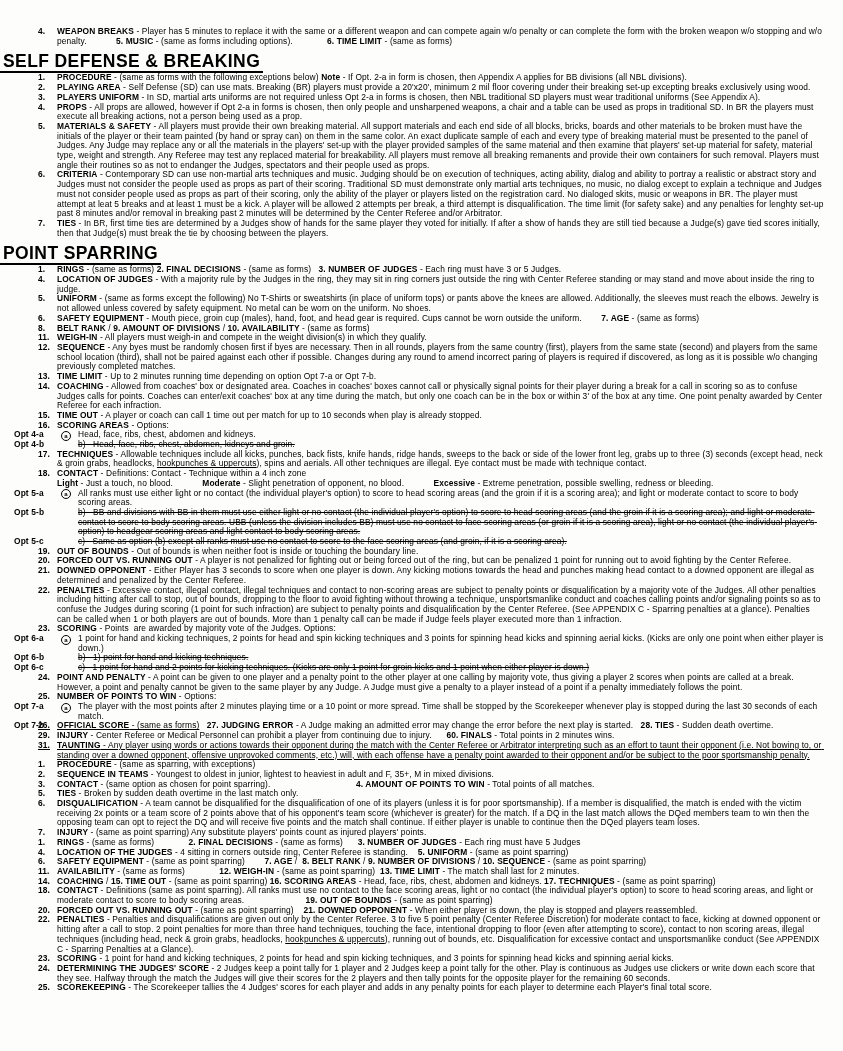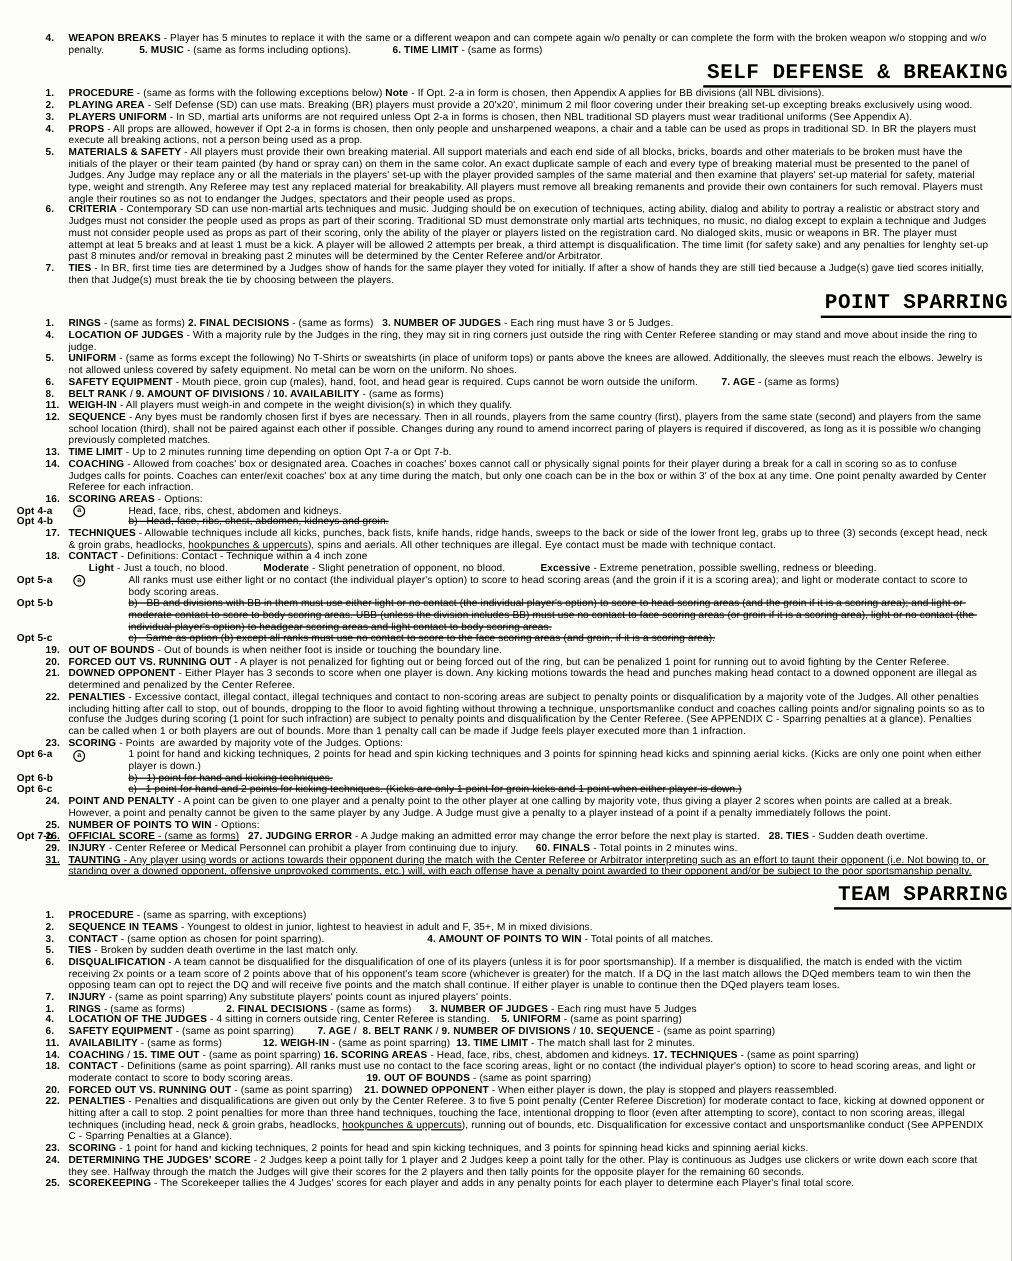--- a/index.html
+++ b/index.html
@@ -4,36 +4,36 @@
 <style>
   html,body{margin:0;padding:0;background:#9a9a9a;}
   .page{
     width:843px;height:1051px;margin:0 auto;background:#fdfdfc;color:#000;
     font-family:"Liberation Sans", sans-serif;
     font-size:8.4px;line-height:9.7px;letter-spacing:0.12px;
     box-sizing:border-box;padding-top:27px;overflow:hidden;position:relative;
   }
   .row{position:relative;padding:0 18px 0 57px;white-space:pre-wrap;}
   .row .num{position:absolute;left:38px;top:0;font-weight:bold;white-space:nowrap;}
-  .row.opt{padding-left:107px;}
+  .row.opt{padding-left:78px;}
   .row.opt .num{left:14px;}
-  .row.cont{padding-left:74px;}
+  .row.cont{padding-left:57px;}
   .b{font-weight:bold;}
   .u{text-decoration:underline;}
   .row.strike{text-decoration:line-through;}
   .row.ul-row{text-decoration:underline;}
   .bullet{
     position:absolute;left:61px;top:0.5px;width:8px;height:8px;
     border:1.3px solid #000;border-radius:50%;
     font-size:6px;line-height:8px;text-align:center;font-weight:bold;letter-spacing:0;
     text-decoration:none;
   }
   h1.section-title{
-    text-align:right;font-size:17.5px;line-height:20px;font-weight:bold;
-    margin:5px 0 2px 0;letter-spacing:0.4px;font-family:Liberation Mono, monospace;
+    text-align:left;font-size:17.5px;line-height:20px;font-weight:bold;
+    margin:5px 0 2px 0;letter-spacing:0.4px;
   }
   h1.section-title .title-text{border-bottom:2.6px solid #000;padding:0 3px 0 3px;}
 </style>
 </head>
 <body>
 
 <div class="page">
   <div id="content">
       <div class="row item"><span class="num">4.</span><span class="b">WEAPON BREAKS</span><span> - Player has 5 minutes to replace it with the same or a different weapon and can compete again w/o penalty or can complete the form with the broken weapon w/o stopping and w/o penalty.            </span><span class="b">5. MUSIC</span><span> - (same as forms including options).              </span><span class="b">6. TIME LIMIT</span><span> - (same as forms)</span></div>
       <h1 class="section-title"><span class="title-text">SELF DEFENSE &amp; BREAKING</span></h1>
@@ -47,44 +47,45 @@
       <h1 class="section-title"><span class="title-text">POINT SPARRING</span></h1>
       <div class="row item"><span class="num">1.</span><span class="b">RINGS</span><span> - (same as forms) </span><span class="b">2. FINAL DECISIONS</span><span> - (same as forms)   </span><span class="b">3. NUMBER OF JUDGES</span><span> - Each ring must have 3 or 5 Judges.</span></div>
       <div class="row item"><span class="num">4.</span><span class="b">LOCATION OF JUDGES</span><span> - With a majority rule by the Judges in the ring, they may sit in ring corners just outside the ring with Center Referee standing or may stand and move about inside the ring to judge.</span></div>
       <div class="row item"><span class="num">5.</span><span class="b">UNIFORM</span><span> - (same as forms except the following) No T-Shirts or sweatshirts (in place of uniform tops) or pants above the knees are allowed. Additionally, the sleeves must reach the elbows. Jewelry is not allowed unless covered by safety equipment. No metal can be worn on the uniform. No shoes.</span></div>
       <div class="row item"><span class="num">6.</span><span class="b">SAFETY EQUIPMENT</span><span> - Mouth piece, groin cup (males), hand, foot, and head gear is required. Cups cannot be worn outside the uniform.        </span><span class="b">7. AGE</span><span> - (same as forms)</span></div>
       <div class="row item"><span class="num">8.</span><span class="b">BELT RANK</span><span> / </span><span class="b">9. AMOUNT OF DIVISIONS</span><span> / </span><span class="b">10. AVAILABILITY</span><span> - (same as forms)</span></div>
       <div class="row item"><span class="num">11.</span><span class="b">WEIGH-IN</span><span> - All players must weigh-in and compete in the weight division(s) in which they qualify.</span></div>
       <div class="row item"><span class="num">12.</span><span class="b">SEQUENCE</span><span> - Any byes must be randomly chosen first if byes are necessary. Then in all rounds, players from the same country (first), players from the same state (second) and players from the same school location (third), shall not be paired against each other if possible. Changes during any round to amend incorrect paring of players is required if discovered, as long as it is possible w/o changing previously completed matches.</span></div>
       <div class="row item"><span class="num">13.</span><span class="b">TIME LIMIT</span><span> - Up to 2 minutes running time depending on option Opt 7-a or Opt 7-b.</span></div>
       <div class="row item"><span class="num">14.</span><span class="b">COACHING</span><span> - Allowed from coaches' box or designated area. Coaches in coaches' boxes cannot call or physically signal points for their player during a break for a call in scoring so as to confuse Judges calls for points. Coaches can enter/exit coaches' box at any time during the match, but only one coach can be in the box or within 3' of the box at any time. One point penalty awarded by Center Referee for each infraction.</span></div>
+      <div class="row item"><span class="num">15.</span><span class="b">TIME OUT</span><span> - A player or coach can call 1 time out per match for up to 10 seconds when play is already stopped.</span></div>
       <div class="row item"><span class="num">16.</span><span class="b">SCORING AREAS</span><span> - Options:</span></div>
       <div class="row opt"><span class="num">Opt 4-a</span><span class="bullet">a</span><span>Head, face, ribs, chest, abdomen and kidneys.</span></div>
       <div class="row opt strike"><span class="num">Opt 4-b</span><span>b)   Head, face, ribs, chest, abdomen, kidneys and groin.</span></div>
       <div class="row item"><span class="num">17.</span><span class="b">TECHNIQUES</span><span> - Allowable techniques include all kicks, punches, back fists, knife hands, ridge hands, sweeps to the back or side of the lower front leg, grabs up to three (3) seconds (except head, neck &amp; groin grabs, headlocks, </span><span class="u">hookpunches &amp; uppercuts</span><span>), spins and aerials. All other techniques are illegal. Eye contact must be made with technique contact.</span></div>
       <div class="row item"><span class="num">18.</span><span class="b">CONTACT</span><span> - Definitions: Contact - Technique within a 4 inch zone</span></div>
       <div class="row cont"><span class="b">Light</span><span> - Just a touch, no blood.            </span><span class="b">Moderate</span><span> - Slight penetration of opponent, no blood.            </span><span class="b">Excessive</span><span> - Extreme penetration, possible swelling, redness or bleeding.</span></div>
       <div class="row opt"><span class="num">Opt 5-a</span><span class="bullet">a</span><span>All ranks must use either light or no contact (the individual player's option) to score to head scoring areas (and the groin if it is a scoring area); and light or moderate contact to score to body scoring areas.</span></div>
       <div class="row opt strike"><span class="num">Opt 5-b</span><span>b)   BB and divisions with BB in them must use either light or no contact (the individual player's option) to score to head scoring areas (and the groin if it is a scoring area); and light or moderate contact to score to body scoring areas. UBB (unless the division includes BB) must use no contact to face scoring areas (or groin if it is a scoring area), light or no contact (the individual player's option) to headgear scoring areas and light contact to body scoring areas.</span></div>
       <div class="row opt strike"><span class="num">Opt 5-c</span><span>c)   Same as option (b) except all ranks must use no contact to score to the face scoring areas (and groin, if it is a scoring area).</span></div>
       <div class="row item"><span class="num">19.</span><span class="b">OUT OF BOUNDS</span><span> - Out of bounds is when neither foot is inside or touching the boundary line.</span></div>
       <div class="row item"><span class="num">20.</span><span class="b">FORCED OUT VS. RUNNING OUT</span><span> - A player is not penalized for fighting out or being forced out of the ring, but can be penalized 1 point for running out to avoid fighting by the Center Referee.</span></div>
       <div class="row item"><span class="num">21.</span><span class="b">DOWNED OPPONENT</span><span> - Either Player has 3 seconds to score when one player is down. Any kicking motions towards the head and punches making head contact to a downed opponent are illegal as determined and penalized by the Center Referee.</span></div>
       <div class="row item"><span class="num">22.</span><span class="b">PENALTIES</span><span> - Excessive contact, illegal contact, illegal techniques and contact to non-scoring areas are subject to penalty points or disqualification by a majority vote of the Judges. All other penalties including hitting after call to stop, out of bounds, dropping to the floor to avoid fighting without throwing a technique, unsportsmanlike conduct and coaches calling points and/or signaling points so as to confuse the Judges during scoring (1 point for such infraction) are subject to penalty points and disqualification by the Center Referee. (See APPENDIX C - Sparring penalties at a glance). Penalties can be called when 1 or both players are out of bounds. More than 1 penalty call can be made if Judge feels player executed more than 1 infraction.</span></div>
       <div class="row item"><span class="num">23.</span><span class="b">SCORING</span><span> - Points  are awarded by majority vote of the Judges. Options:</span></div>
       <div class="row opt"><span class="num">Opt 6-a</span><span class="bullet">a</span><span>1 point for hand and kicking techniques, 2 points for head and spin kicking techniques and 3 points for spinning head kicks and spinning aerial kicks. (Kicks are only one point when either player is down.)</span></div>
       <div class="row opt strike"><span class="num">Opt 6-b</span><span>b)   1) point for hand and kicking techniques.</span></div>
       <div class="row opt strike"><span class="num">Opt 6-c</span><span>c)   1 point for hand and 2 points for kicking techniques. (Kicks are only 1 point for groin kicks and 1 point when either player is down.)</span></div>
       <div class="row item"><span class="num">24.</span><span class="b">POINT AND PENALTY</span><span> - A point can be given to one player and a penalty point to the other player at one calling by majority vote, thus giving a player 2 scores when points are called at a break. However, a point and penalty cannot be given to the same player by any Judge. A Judge must give a penalty to a player instead of a point if a penalty immediately follows the point.</span></div>
       <div class="row item"><span class="num">25.</span><span class="b">NUMBER OF POINTS TO WIN</span><span> - Options:</span></div>
+      <div class="row opt"><span class="num">Opt 7-a</span><span class="bullet">a</span><span>The player with the most points after 2 minutes playing time or a 10 point or more spread. Time shall be stopped by the Scorekeeper whenever play is stopped during the last 30 seconds of each match.</span></div>
       <div class="row opt strike"><span class="num">Opt 7-b</span></div>
       <div class="row item"><span class="num u">26.</span><span class="b u">OFFICIAL SCORE</span><span class="u"> - (same as forms)</span><span>   </span><span class="b">27. JUDGING ERROR</span><span> - A Judge making an admitted error may change the error before the next play is started.   </span><span class="b">28. TIES</span><span> - Sudden death overtime.</span></div>
       <div class="row item"><span class="num">29.</span><span class="b">INJURY</span><span> - Center Referee or Medical Personnel can prohibit a player from continuing due to injury.      </span><span class="b">60. FINALS</span><span> - Total points in 2 minutes wins.</span></div>
       <div class="row item ul-row"><span class="num u">31.</span><span class="b">TAUNTING</span><span> - Any player using words or actions towards their opponent during the match with the Center Referee or Arbitrator interpreting such as an effort to taunt their opponent (i.e. Not bowing to, or standing over a downed opponent, offensive unprovoked comments, etc.) will, with each offense have a penalty point awarded to their opponent and/or be subject to the poor sportsmanship penalty.</span></div>
-      <h1 class="section-title"><span class="title-text">TEAM SPARRING</span></h1>
       <div class="row item"><span class="num">1.</span><span class="b">PROCEDURE</span><span> - (same as sparring, with exceptions)</span></div>
       <div class="row item"><span class="num">2.</span><span class="b">SEQUENCE IN TEAMS</span><span> - Youngest to oldest in junior, lightest to heaviest in adult and F, 35+, M in mixed divisions.</span></div>
       <div class="row item"><span class="num">3.</span><span class="b">CONTACT</span><span> - (same option as chosen for point sparring).                                   </span><span class="b">4. AMOUNT OF POINTS TO WIN</span><span> - Total points of all matches.</span></div>
       <div class="row item"><span class="num">5.</span><span class="b">TIES</span><span> - Broken by sudden death overtime in the last match only.</span></div>
       <div class="row item"><span class="num">6.</span><span class="b">DISQUALIFICATION</span><span> - A team cannot be disqualified for the disqualification of one of its players (unless it is for poor sportsmanship). If a member is disqualified, the match is ended with the victim receiving 2x points or a team score of 2 points above that of his opponent's team score (whichever is greater) for the match. If a DQ in the last match allows the DQed members team to win then the opposing team can opt to reject the DQ and will receive five points and the match shall continue. If either player is unable to continue then the DQed players team loses.</span></div>
       <div class="row item"><span class="num">7.</span><span class="b">INJURY</span><span> - (same as point sparring) Any substitute players' points count as injured players' points.</span></div>
       <div class="row item"><span class="num">1.</span><span class="b">RINGS</span><span> - (same as forms)              </span><span class="b">2. FINAL DECISIONS</span><span> - (same as forms)      </span><span class="b">3. NUMBER OF JUDGES</span><span> - Each ring must have 5 Judges</span></div>
       <div class="row item"><span class="num">4.</span><span class="b">LOCATION OF THE JUDGES</span><span> - 4 sitting in corners outside ring, Center Referee is standing.    </span><span class="b">5. UNIFORM</span><span> - (same as point sparring)</span></div>
       <div class="row item"><span class="num">6.</span><span class="b">SAFETY EQUIPMENT</span><span> - (same as point sparring)        </span><span class="b">7. AGE</span><span> /  </span><span class="b">8. BELT RANK</span><span> / </span><span class="b">9. NUMBER OF DIVISIONS</span><span> / </span><span class="b">10. SEQUENCE</span><span> - (same as point sparring)</span></div>
       <div class="row item"><span class="num">11.</span><span class="b">AVAILABILITY</span><span> - (same as forms)              </span><span class="b">12. WEIGH-IN</span><span> - (same as point sparring)  </span><span class="b">13. TIME LIMIT</span><span> - The match shall last for 2 minutes.</span></div>

